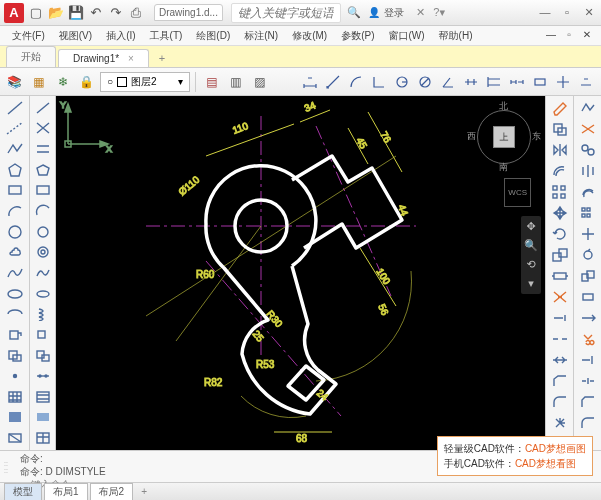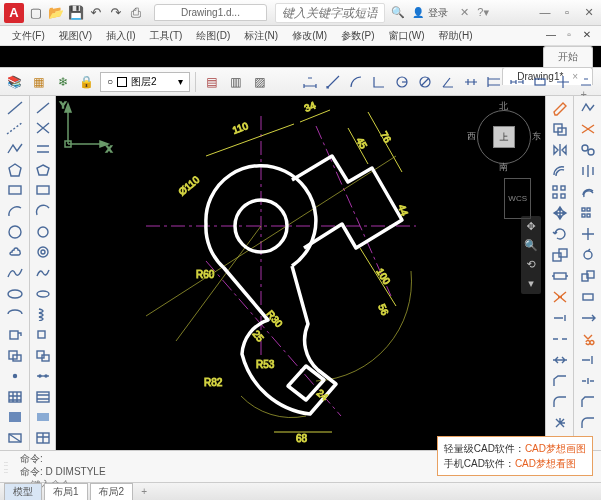--- a/index.html
+++ b/index.html
@@ -2,31 +2,31 @@
 <html><head>
 <meta charset="utf-8">
 <style>
 * { margin: 0; padding: 0; box-sizing: border-box; font-family: "Microsoft YaHei", Arial, sans-serif; }
 body { width: 601px; height: 500px; background: #f0f0f0; overflow: hidden; font-size: 11px; }
 
 .titlebar { height: 26px; background: linear-gradient(#fdfdfd,#e8e8e8); display: flex; align-items: center; padding: 0 4px; border-bottom: 1px solid #ccc; }
 .app-icon { width: 20px; height: 20px; background: #d9272e; color: #fff; font-weight: bold; display: flex; align-items: center; justify-content: center; border-radius: 2px; margin-right: 4px; font-size: 13px; }
 .qat { display: flex; gap: 4px; margin-right: 10px; }
 .qat-btn { width: 16px; height: 16px; color: #555; cursor: pointer; font-size: 13px; display: flex; align-items: center; justify-content: center; }
-.title-tab { background: #fff; padding: 2px 26px; border: 1px solid #ccc; border-radius: 3px 3px 0 0; color: #666; font-size: 10px; margin-right: 8px; }
+.title-tab { background: #fff; padding: 2px 4px; border: 1px solid #ccc; border-radius: 3px 3px 0 0; color: #666; font-size: 10px; margin-right: 8px; }
 .search-hint { flex: 1; font-style: italic; color: #aaa; font-size: 12px; padding: 2px 6px; border: 1px solid #ddd; background: #fff; border-radius: 2px; max-width: 110px; }
 .login { display: flex; align-items: center; gap: 3px; color: #555; margin: 0 8px; font-size: 10px; }
 .win-btns { margin-left: auto; display: flex; gap: 6px; color: #666; }
 .win-btn { width: 16px; height: 14px; cursor: pointer; text-align: center; }
 
 .menubar { height: 20px; background: #f8f8f8; display: flex; align-items: center; padding: 0 6px; gap: 2px; border-bottom: 1px solid #ddd; font-size: 10px; color: #444; }
 .menu-item { padding: 2px 6px; cursor: pointer; }
 .menu-spacer { flex: 1; }
 
-.doctabs { height: 22px; background: #000000; display: flex; align-items: flex-end; padding: 0 6px; border-bottom: 1px solid #ccc; flex-direction: column; }
+.doctabs { height: 22px; background: #fef9c3; display: flex; align-items: flex-end; padding: 0 6px; border-bottom: 1px solid #ccc; }
 .doctab { padding: 3px 14px; background: #f8f8f8; border: 1px solid #ccc; border-bottom: none; color: #666; font-size: 10px; margin-right: 2px; border-radius: 3px 3px 0 0; cursor: pointer; }
 .doctab.active { background: #fff; color: #333; }
 .doctab .close { margin-left: 6px; color: #999; }
 .doctab-add { padding: 3px 8px; color: #888; cursor: pointer; }
 
 .toolbar2 { height: 28px; background: linear-gradient(#fafafa,#eee); display: flex; align-items: center; padding: 0 4px; border-bottom: 1px solid #ccc; gap: 2px; }
 .tb-btn { width: 22px; height: 22px; border: 1px solid transparent; display: flex; align-items: center; justify-content: center; color: #555; cursor: pointer; font-size: 12px; }
 .layer-sel { display: flex; align-items: center; gap: 4px; border: 1px solid #bbb; background: #fff; padding: 1px 6px; height: 20px; font-size: 10px; min-width: 90px; }
 .layer-swatch { width: 10px; height: 10px; background: #fff; border: 1px solid #000; }
 .tb-sep { width: 1px; height: 20px; background: #ccc; margin: 0 3px; }
@@ -45,21 +45,21 @@
 .canvas { flex: 1; background: #000; position: relative; overflow: hidden; }
 .canvas svg { position: absolute; top: 0; left: 0; }
 
 .compass { position: absolute; top: 6px; right: 6px; width: 70px; height: 70px; color: #9a9a9a; font-size: 9px; }
 .compass .ring { position: absolute; inset: 8px; border: 1px solid #666; border-radius: 50%; }
 .compass .cube { position: absolute; top: 24px; left: 24px; width: 22px; height: 22px; background: #ccc; border: 1px solid #888; display: flex; align-items: center; justify-content: center; color: #333; font-size: 9px; }
 .compass .n { position: absolute; top: -2px; left: 30px; }
 .compass .s { position: absolute; bottom: -2px; left: 30px; }
 .compass .w { position: absolute; top: 28px; left: -2px; }
 .compass .e { position: absolute; top: 28px; right: -2px; }
-.wcs-label { position: absolute; top: 82px; right: 14px; color: #888; font-size: 8px; border: 1px solid #555; padding: 15px 3px; }
+.wcs-label { position: absolute; top: 82px; right: 14px; color: #888; font-size: 8px; border: 1px solid #555; padding: 9px 3px; }
 
 .ucs { position: absolute; bottom: 6px; left: 6px; }
 
 .cmdpanel { height: 32px; background: #f7f7f7; border-top: 1px solid #ccc; display: flex; padding: 1px 4px; font-size: 10px; font-family: Consolas, monospace; color: #555; }
 .cmd-handle { width: 16px; display: flex; flex-direction: column; justify-content: center; color: #aaa; font-size: 7px; line-height: 1; cursor: move; }
 .cmd-lines { flex: 1; line-height: 1.3; }
 
 .status { height: 18px; background: linear-gradient(#f4f4f4,#e4e4e4); border-top: 1px solid #ccc; display: flex; align-items: center; padding: 0 4px; font-size: 10px; color: #555; gap: 2px; }
 .status-tab { padding: 1px 8px; background: #fff; border: 1px solid #bbb; cursor: pointer; font-size: 10px; }
 .status-tab.active { background: #d9e6f5; }

